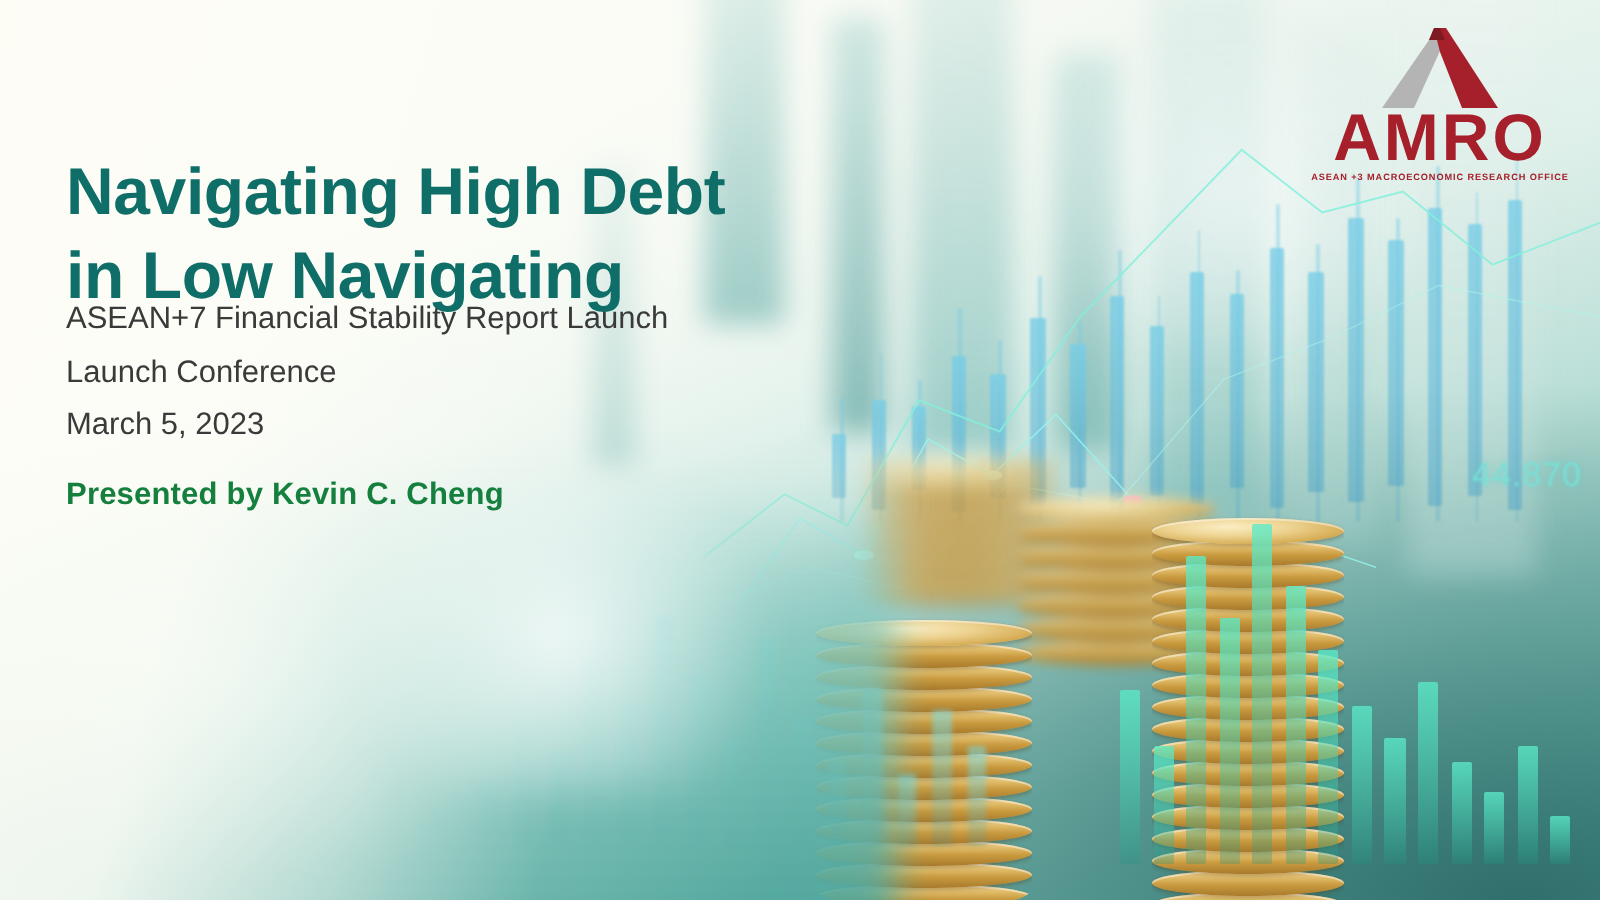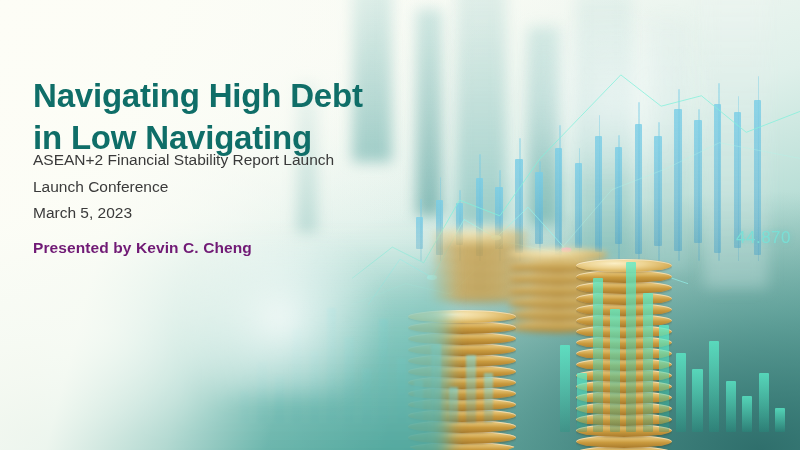--- a/index.html
+++ b/index.html
@@ -109,21 +109,21 @@
   .title .l2{display:block;}
 
   .subtitle{
     position:absolute;left:33px;top:147px;width:420px;
     font-size:15.5px;line-height:1.72;color:#3a3a3a;
   }
   .subtitle div{white-space:nowrap;}
 
   .presenter{
     position:absolute;left:33px;top:239px;
-    font-size:15.5px;font-weight:bold;color:#701a75;letter-spacing:.1px;
+    font-size:15.5px;font-weight:bold;color:#15803d;letter-spacing:.1px;
   }
 
   
   .logo{position:absolute;left:655px;top:14px;width:130px;height:78px;}
   .logo-mark{position:absolute;left:36px;top:0;width:58px;height:40px;}
   .logo-word{
     position:absolute;left:0;top:38px;width:130px;text-align:center;
     font-size:33px;font-weight:bold;color:#a6202c;letter-spacing:1.5px;
     line-height:1;
   }
@@ -310,22 +310,32 @@
   </div>
 
   <div class="content">
 
     <h1 class="title">
       <span>Navigating High Debt</span>
       <span class="l2">in Low Navigating</span>
     </h1>
 
     <div class="subtitle">
-      <div>ASEAN+2 Financial Stability Report Launch</div>
+      <div>ASEAN+7 Financial Stability Report Launch</div>
       <div>Launch Conference</div>
       <div>March 5, 2023</div>
     </div>
 
     <div class="presenter">Presented by Kevin C. Cheng</div>
 
+    <div class="logo">
+      <svg class="logo-mark" viewBox="0 0 58 40">
+        <polygon points="0,40 16,40 31.5,6 23.5,6" fill="#b4b4b4"></polygon>
+        <polygon points="23.5,6 31.5,6 29,0 26,0" fill="#8f8f8f"></polygon>
+        <polygon points="26,0 32,0 58,40 40,40 29,12" fill="#a6202c"></polygon>
+        <polygon points="26,0 29,0 31.5,6 23.5,6" fill="#7e1a22"></polygon>
+      </svg>
+      <div class="logo-word">AMRO</div>
+      <div class="logo-tag">ASEAN +3 MACROECONOMIC RESEARCH OFFICE</div>
+    </div>
 
   </div>
 </div>
 
 </body></html>

